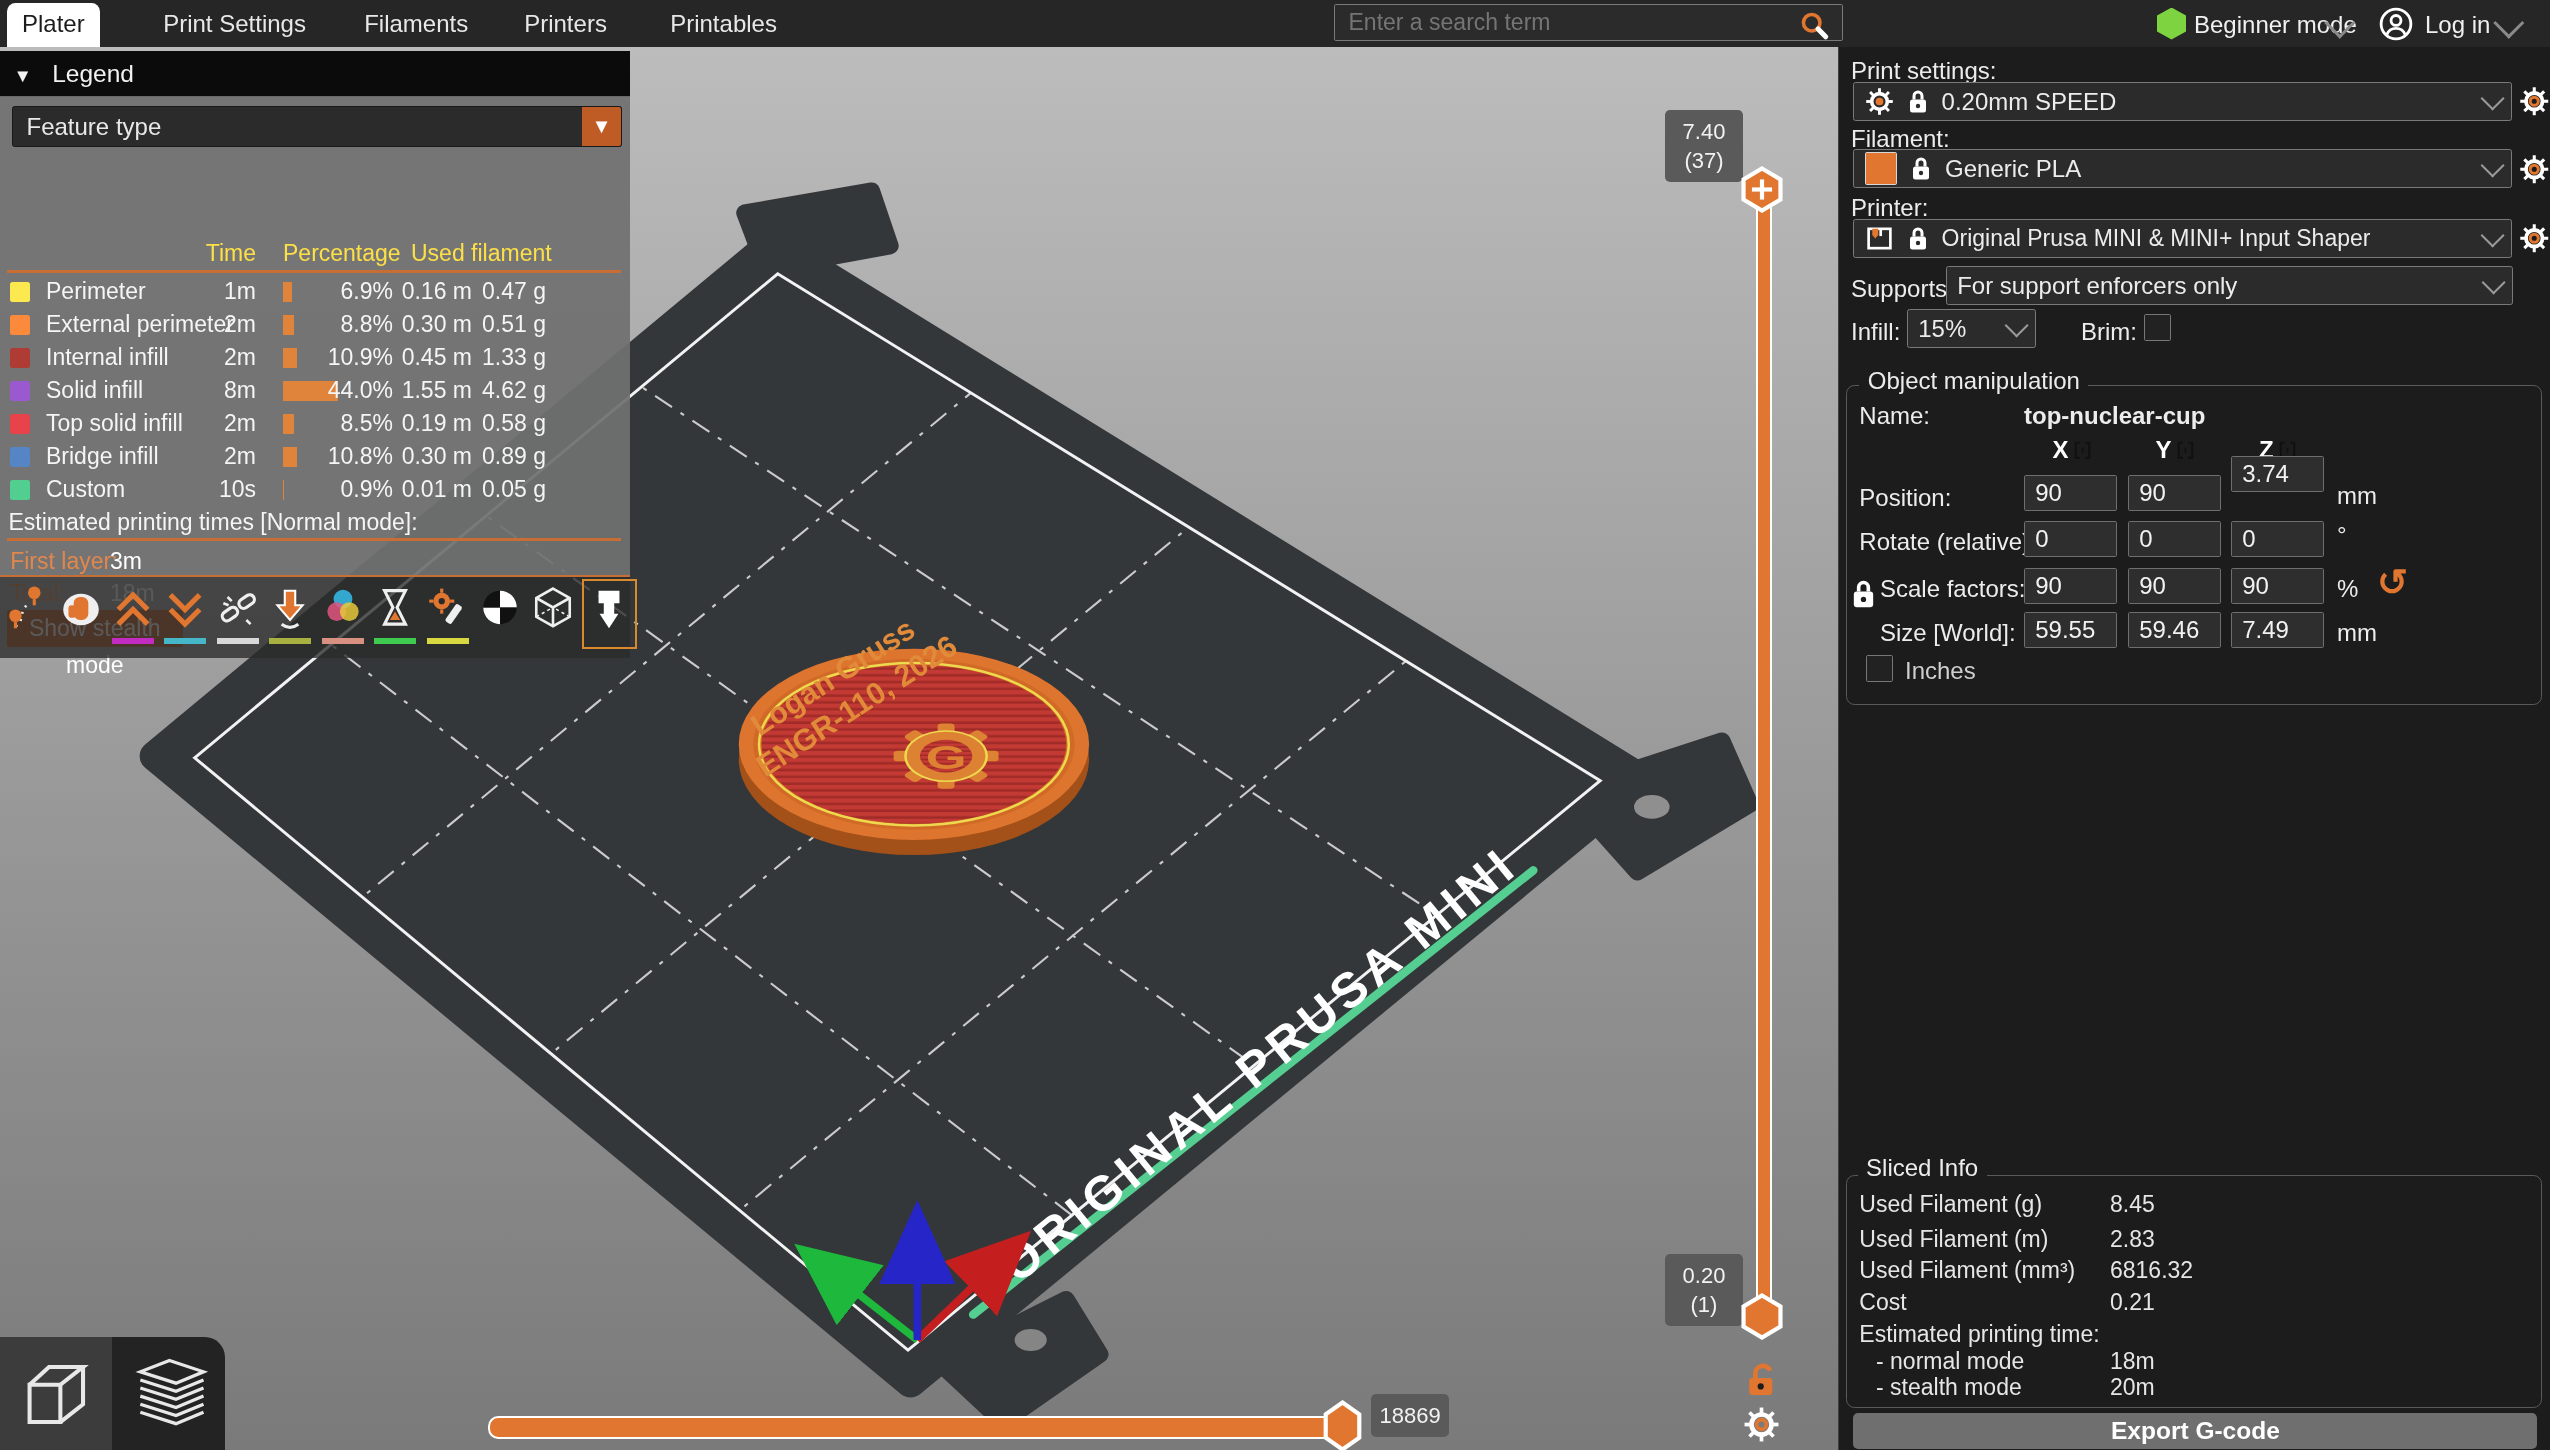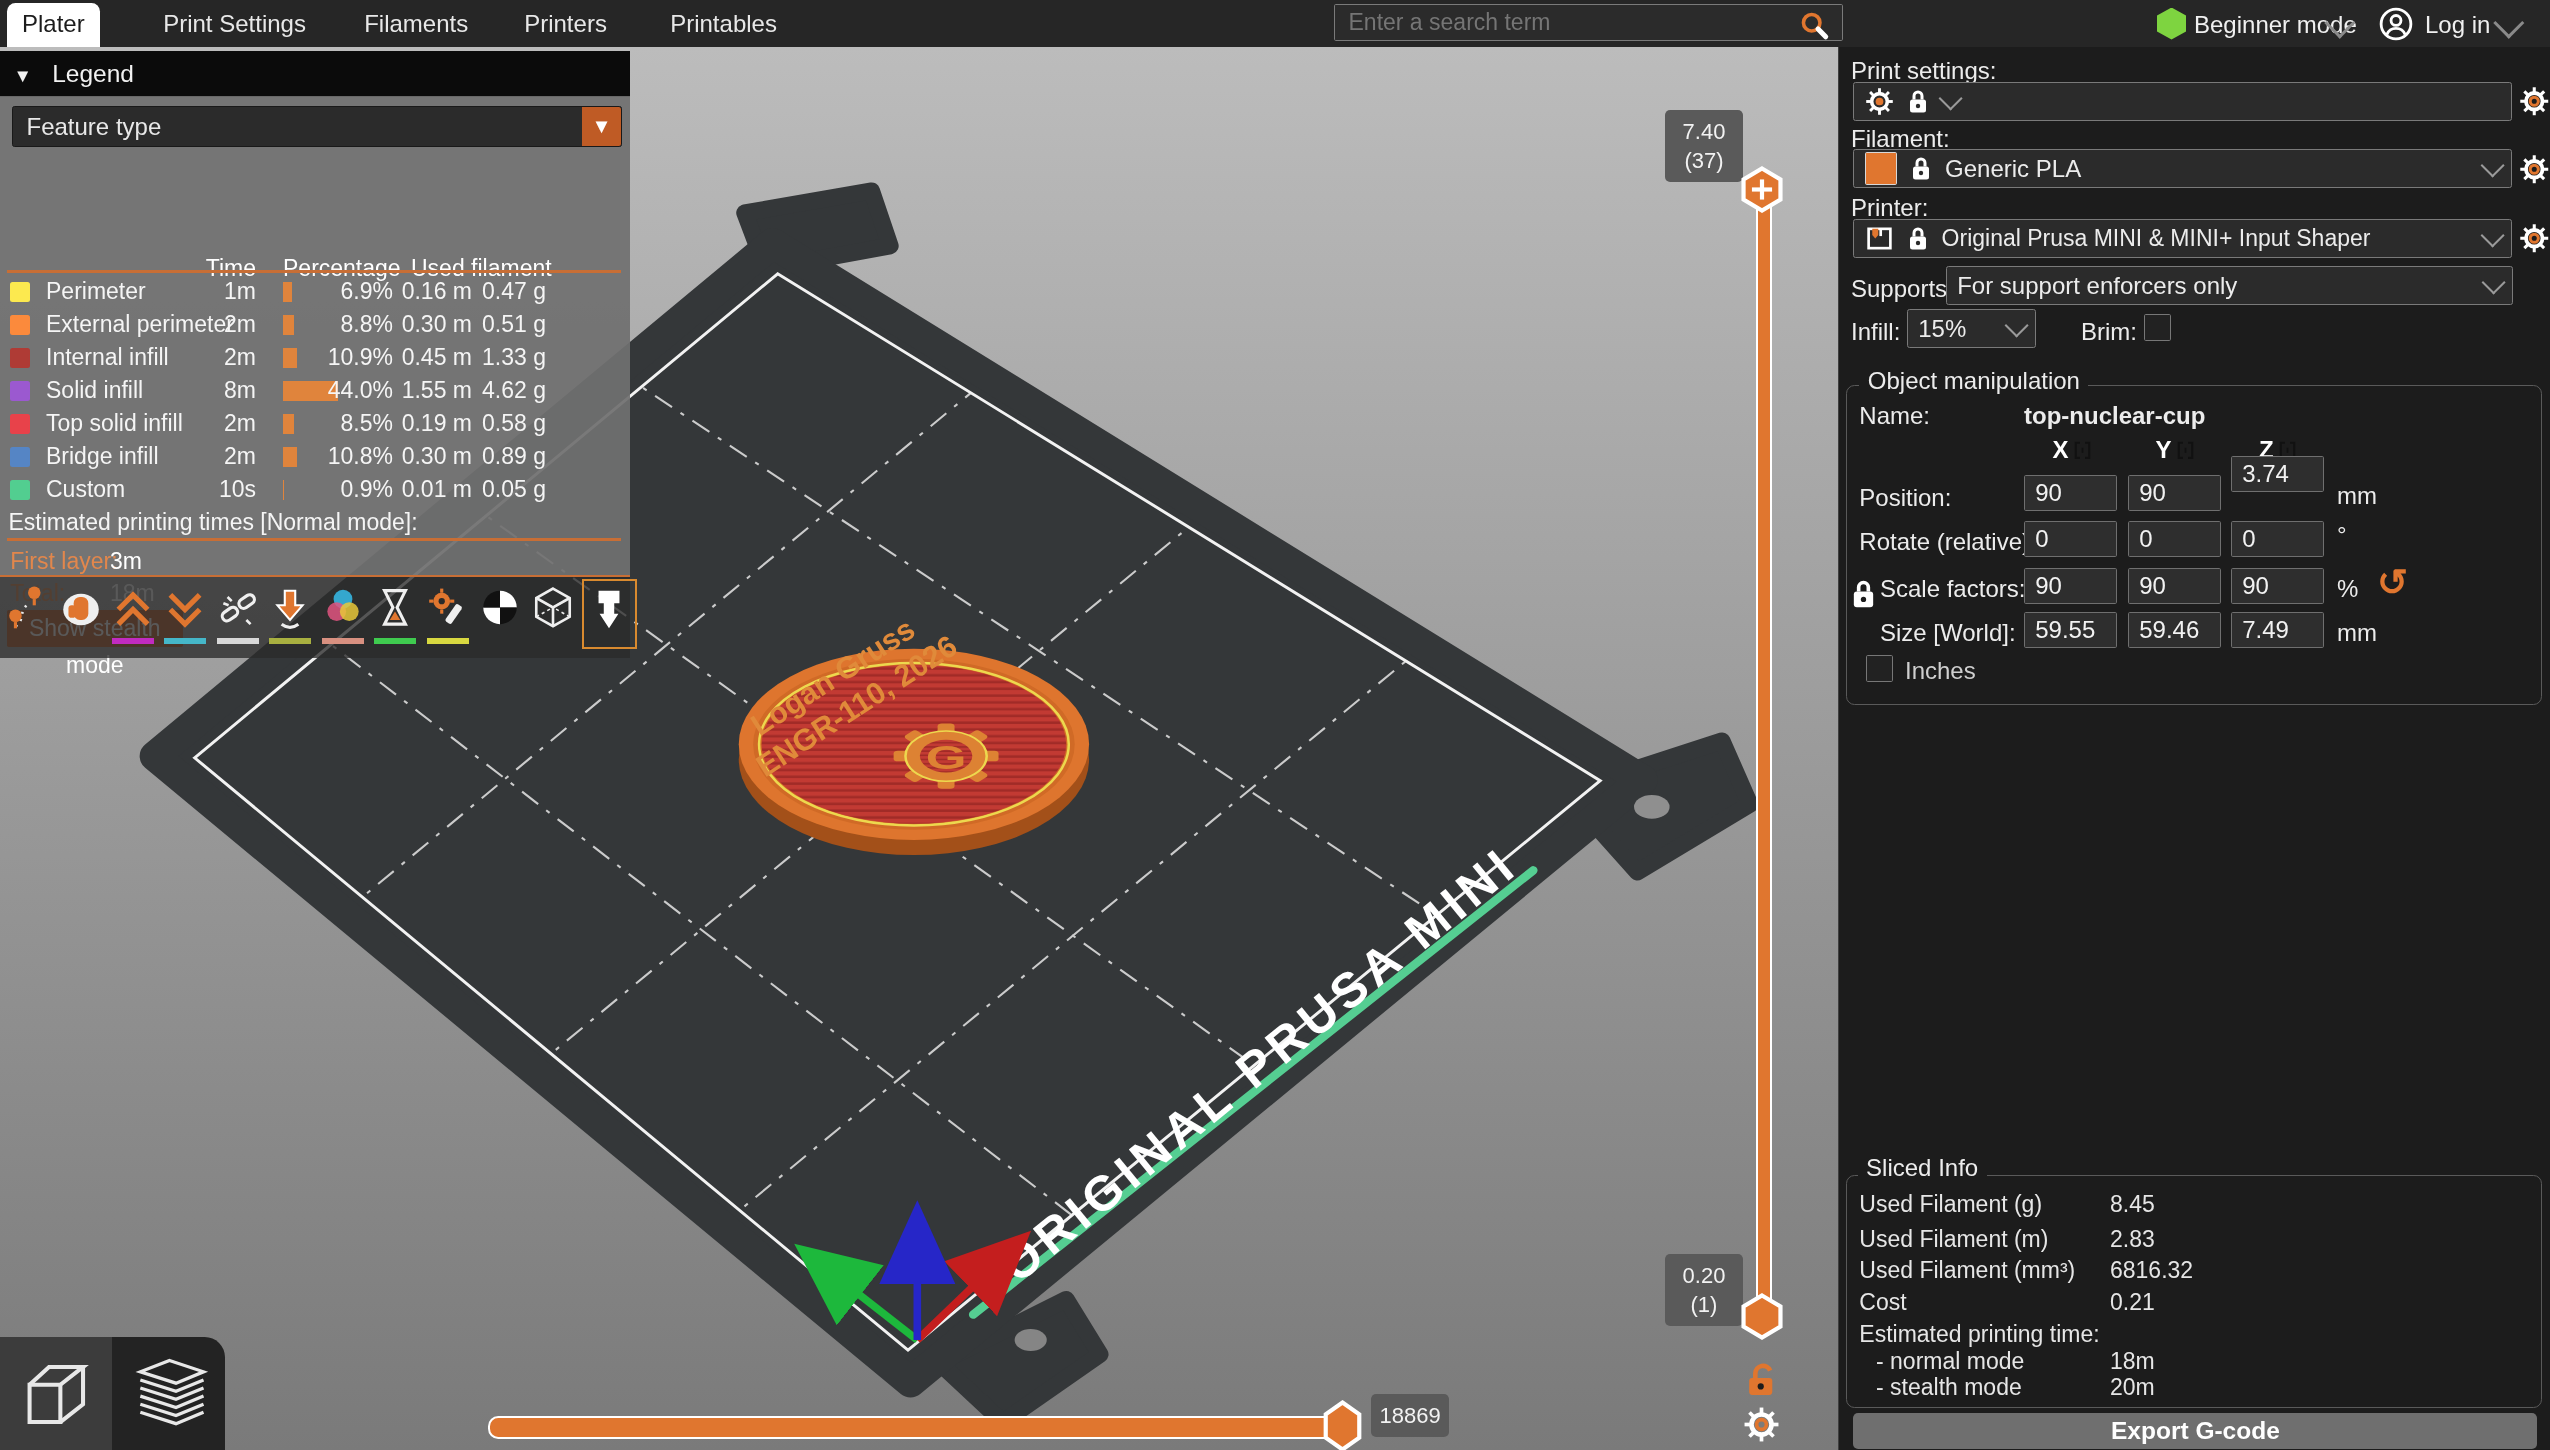--- a/index.html
+++ b/index.html
@@ -13,21 +13,21 @@
   .topright-label{position:absolute;top:11px;color:#f0f0f0;font-size:24px;}
   .chev{position:absolute;width:18.6px;height:18.6px;border-right:3.4px solid #8a8a8a;border-bottom:3.4px solid #8a8a8a;transform:rotate(45deg);}
   
   #viewport{position:absolute;left:0;top:47px;width:1838px;height:1403px;background:linear-gradient(#bcbcbc,#7a7a7a);}
   svg text{font-family:"Liberation Sans",sans-serif;}
   
   #legend-header{position:absolute;left:0;top:51px;width:630px;height:46px;background:#0b0b0b;color:#f2f2f2;font-size:24.5px;line-height:46px;}
   #legend-body{position:absolute;left:0;top:96px;width:630px;height:479px;background:rgba(112,112,112,0.93);}
   #feature-dd{position:absolute;left:12px;top:10.2px;width:608px;height:39px;background:#2b2b2b;border:0.8px solid #191919;border-radius:2.5px;color:#e8e8e8;font-size:24px;line-height:39px;}
   #feature-dd .ddbtn{position:absolute;right:0;top:0;width:39px;height:39px;background:#BF5B25;color:#fff;text-align:center;line-height:39px;font-size:20.3px;border-radius:0 2.5px 2.5px 0;}
-  .lhead{position:absolute;color:#ffffff;font-size:23px;top:49px;margin-top:15px;}
+  .lhead{position:absolute;color:#fde047;font-size:23px;top:49px;}
   .ldiv{position:absolute;left:6.8px;width:614px;height:2.5px;background:#C86E35;}
   .lrow{position:absolute;left:0;width:630px;height:33px;font-size:23px;color:#f5f5f5;line-height:33px;}
   .sw{position:absolute;left:10.2px;top:6.8px;width:20.3px;height:20.3px;border-radius:2.5px;}
   .lname{position:absolute;left:46px;}
   .ltime{position:absolute;left:161px;width:95px;text-align:right;}
   .lbar{position:absolute;left:283px;top:6.8px;height:20.3px;background:#E0843C;}
   .lpct{position:absolute;left:303px;width:90px;text-align:right;}
   .llen{position:absolute;left:396px;width:76px;text-align:right;}
   .lwt{position:absolute;left:474px;width:72px;text-align:right;}
   .orange-lbl{color:#E2874C;font-size:23px;position:absolute;}
@@ -438,20 +438,21 @@
             <line x1="17" y1="7" x2="19.8" y2="4.2"></line>
           </g>
         <circle cx="12" cy="12" r="6.5" fill="none" stroke="#fff" stroke-width="3"></circle>
         <circle cx="12" cy="12" r="3.2" fill="#E0762F"></circle>
       </svg>
       <svg width="24" height="27" viewBox="0 0 24 26">
         <rect x="4" y="11" width="16" height="13" rx="2.5" fill="#fff"></rect>
         <path d="M8 11 V7.5 a4 4 0 0 1 8 0 V11" stroke="#fff" stroke-width="3" fill="none"></path>
         <circle cx="12" cy="17.5" r="2.2" fill="#2b2b2b"></circle>
       </svg>
+      <span class="combo-text">0.20mm SPEED</span>
       <span class="cchev"></span>
     </div>
     <svg class="gearbtn" style="left:680px;top:39px;" viewBox="0 0 24 24">
       <g stroke="#fff" stroke-width="2.4">
           <line x1="12" y1="1" x2="12" y2="5"></line>
           <line x1="12" y1="19" x2="12" y2="23"></line>
           <line x1="1" y1="12" x2="5" y2="12"></line>
           <line x1="19" y1="12" x2="23" y2="12"></line>
           <line x1="4.2" y1="4.2" x2="7" y2="7"></line>
           <line x1="17" y1="17" x2="19.8" y2="19.8"></line>

